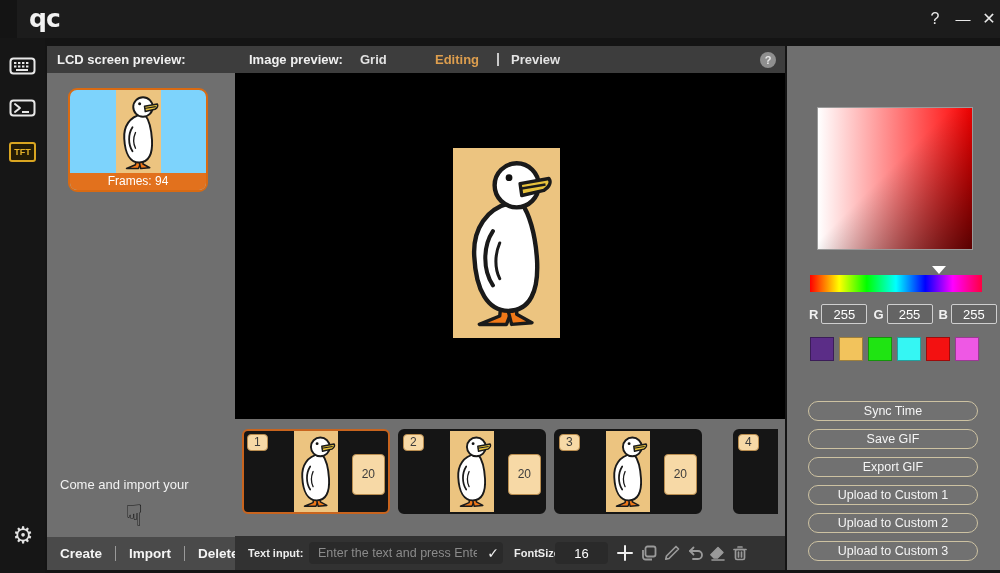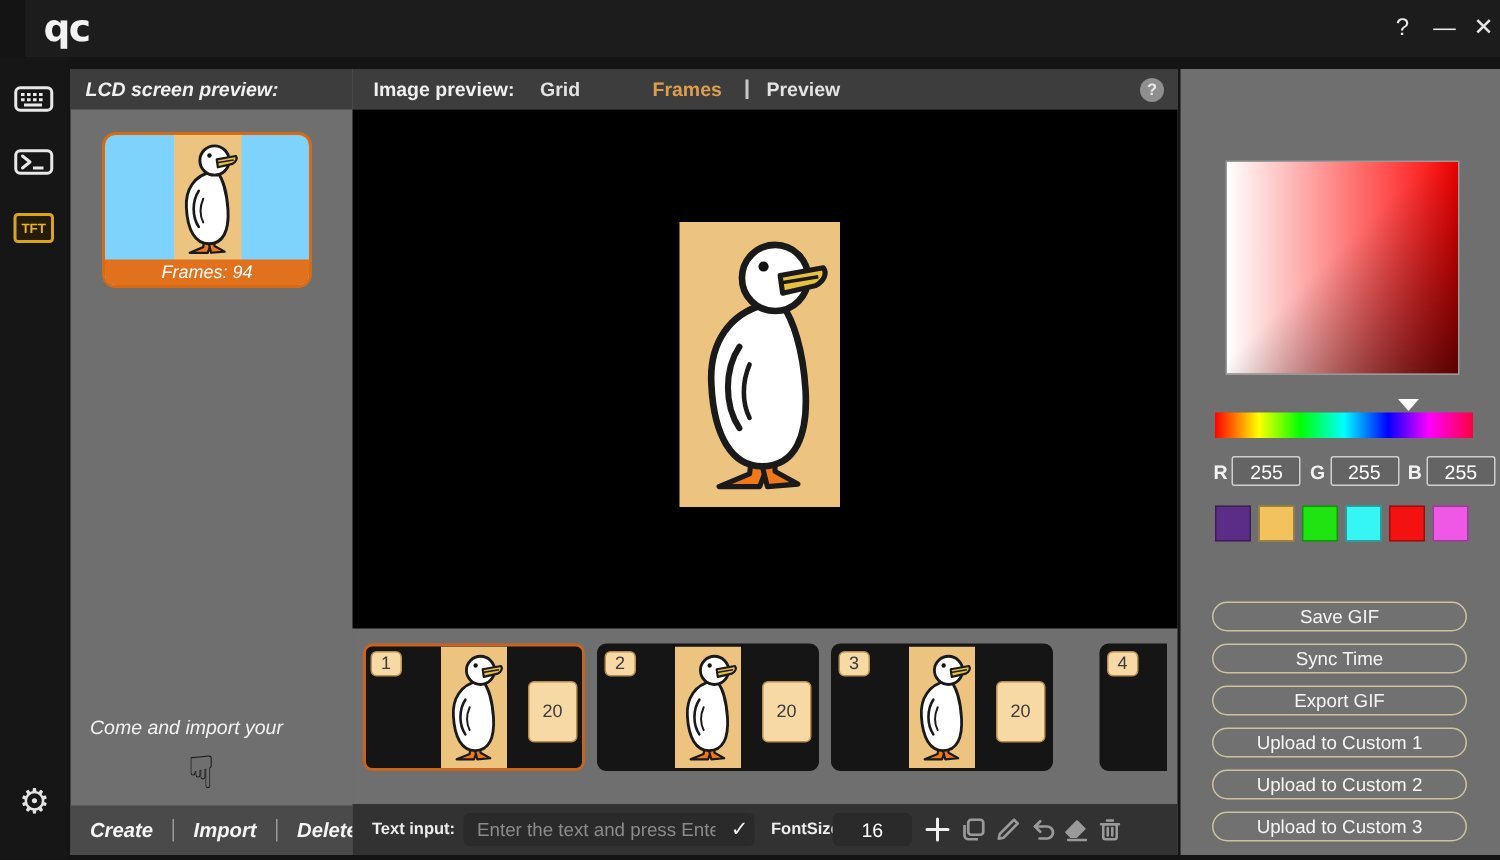--- a/index.html
+++ b/index.html
@@ -26,21 +26,21 @@
           line-height:30px; text-align:center; cursor:pointer; font-family:"DejaVu Sans", sans-serif; }
 
   
   .panel { position:absolute; top:46px; height:524px; background:#6f6f6f; }
   .panel-header { position:absolute; left:0; top:0; width:100%; height:27px; background:#3d3d3d;
                   color:#f0f0f0; font-size:13px; font-weight:700; line-height:27px; }
   .help-circle { position:absolute; top:6px; width:16px; height:16px; border-radius:50%; background:#8f8f8f;
                  color:#e8e8e8; font-size:11px; font-weight:700; line-height:16px; text-align:center; cursor:pointer; }
 
   
-  .lcd-panel { left:47px; width:217px;font-style:italic; }
+  .lcd-panel { left:47px; width:217px; }
   .lcd-title { padding-left:10px; }
   .preview-card { position:absolute; left:21px; top:42px; width:140px; height:104px; background:#7dd3fc;
                   border:2px solid #d96a12; border-radius:9px; overflow:hidden; cursor:pointer; }
   .preview-duckstrip { position:absolute; left:46px; top:0; width:45px; height:85px; background:#ecc480; }
   .frames-bar { position:absolute; left:0; bottom:0; width:100%; height:17px; background:#e2711d;
                 color:#fff; font-size:12px; text-align:center; line-height:17px; }
   .hint { position:absolute; left:13px; top:430px; color:#f2f2f2; font-size:13px; line-height:18px; }
   .hand { position:absolute; left:78px; top:452px; color:#141414; font-size:30px;
           font-family:"DejaVu Sans", sans-serif; }
   .lcd-footer { position:absolute; left:0; bottom:0; width:100%; height:33px; background:#4a4a4a;
@@ -182,21 +182,21 @@
       <div class="act">Import</div>
       <div class="vdiv"></div>
       <div class="act">Delete</div>
     </div>
   </div>
 
   <div class="panel image-panel">
     <div class="panel-header"></div>
     <div class="ip-title">Image preview:</div>
     <div class="tab tab-grid">Grid</div>
-    <div class="tab tab-editing">Frames</div>
+    <div class="tab tab-editing">Editing</div>
     <div class="tab-divider"></div>
     <div class="tab tab-preview">Preview</div>
     <div class="help-circle ip-help">?</div>
 
     <div class="canvas">
       <div class="canvas-card">
         <svg width="107" height="190" viewBox="0 0 60 112" preserveAspectRatio="xMidYMid meet">
             <use href="#duck"></use>
           </svg>
       </div>
@@ -297,21 +297,21 @@
     <div class="swatch-row">
       <div class="swatch" style="background: rgb(91, 45, 135);"></div>
       <div class="swatch" style="background: rgb(242, 195, 92);"></div>
       <div class="swatch" style="background: rgb(31, 228, 18);"></div>
       <div class="swatch" style="background: rgb(53, 246, 243);"></div>
       <div class="swatch" style="background: rgb(243, 17, 17);"></div>
       <div class="swatch" style="background: rgb(238, 88, 228);"></div>
     </div>
 
     <div class="cp-buttons">
+      <div class="cp-btn">Sync Time</div>
       <div class="cp-btn">Save GIF</div>
-      <div class="cp-btn">Sync Time</div>
       <div class="cp-btn">Export GIF</div>
       <div class="cp-btn">Upload to Custom 1</div>
       <div class="cp-btn">Upload to Custom 2</div>
       <div class="cp-btn">Upload to Custom 3</div>
     </div>
   </div>
 </div>
 
 </body></html>

